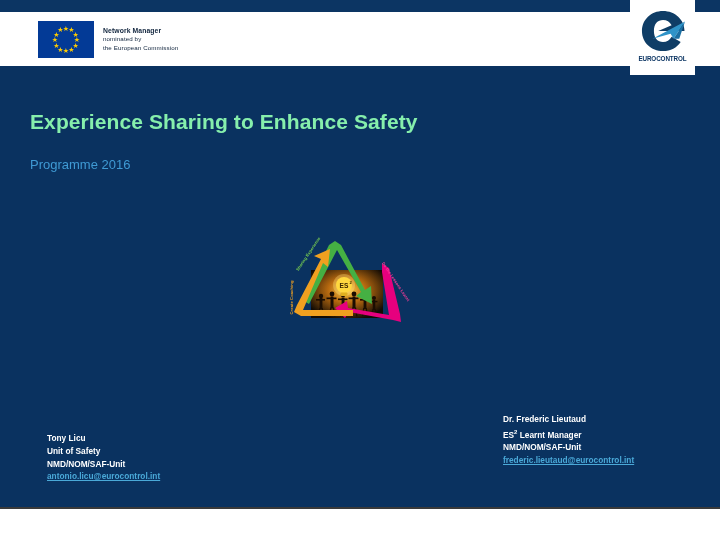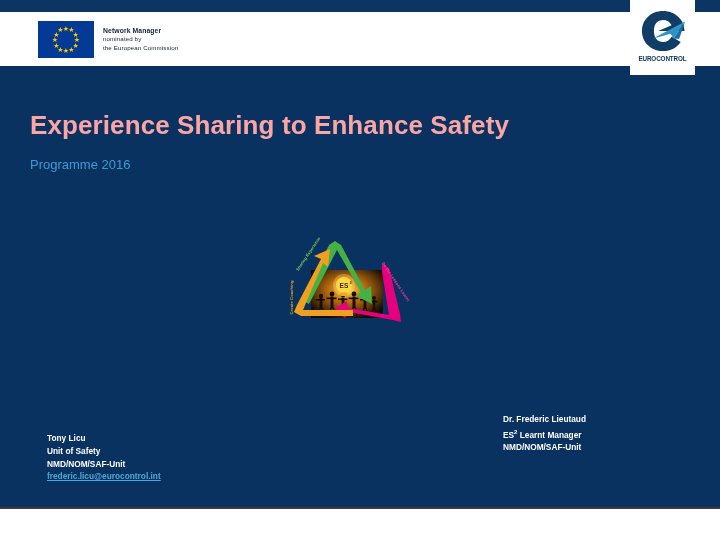--- a/index.html
+++ b/index.html
@@ -95,22 +95,22 @@
     font-size: 6.3px;
     font-weight: bold;
     letter-spacing: -0.1px;
     white-space: nowrap;
   }
 
   
   .title {
     position: absolute;
     left: 30px; top: 110px;
-    color: #fca5a5;
-    font-size: 26px;
+    color: #86efac;
+    font-size: 21px;
     font-weight: bold;
     letter-spacing: 0.1px;
     white-space: nowrap;
   }
   .subtitle {
     position: absolute;
     left: 30px; top: 157px;
     color: #3f9ad4;
     font-size: 13px;
     font-weight: normal;
@@ -292,22 +292,23 @@
 
     <div class="cycle-label label-share">Sharing Experience</div>
     <div class="cycle-label label-learn">Do the Lessons Learnt</div>
     <div class="cycle-label label-improve">Create Coaching</div>
   </div>
 
   <div class="contact contact-left">
     <div>Tony  Licu</div>
     <div>Unit of Safety</div>
     <div>NMD/NOM/SAF-Unit</div>
-    <a class="email" href="#">frederic.licu@eurocontrol.int</a>
+    <a class="email" href="#">antonio.licu@eurocontrol.int</a>
   </div>
 
   <div class="contact contact-right">
     <div>Dr. Frederic Lieutaud</div>
     <div><span>ES</span><span class="sup">2</span><span> Learnt Manager</span></div>
     <div>NMD/NOM/SAF-Unit</div>
+    <a class="email" href="#">frederic.lieutaud@eurocontrol.int</a>
   </div>
 
 </div>
 
 </body></html>

